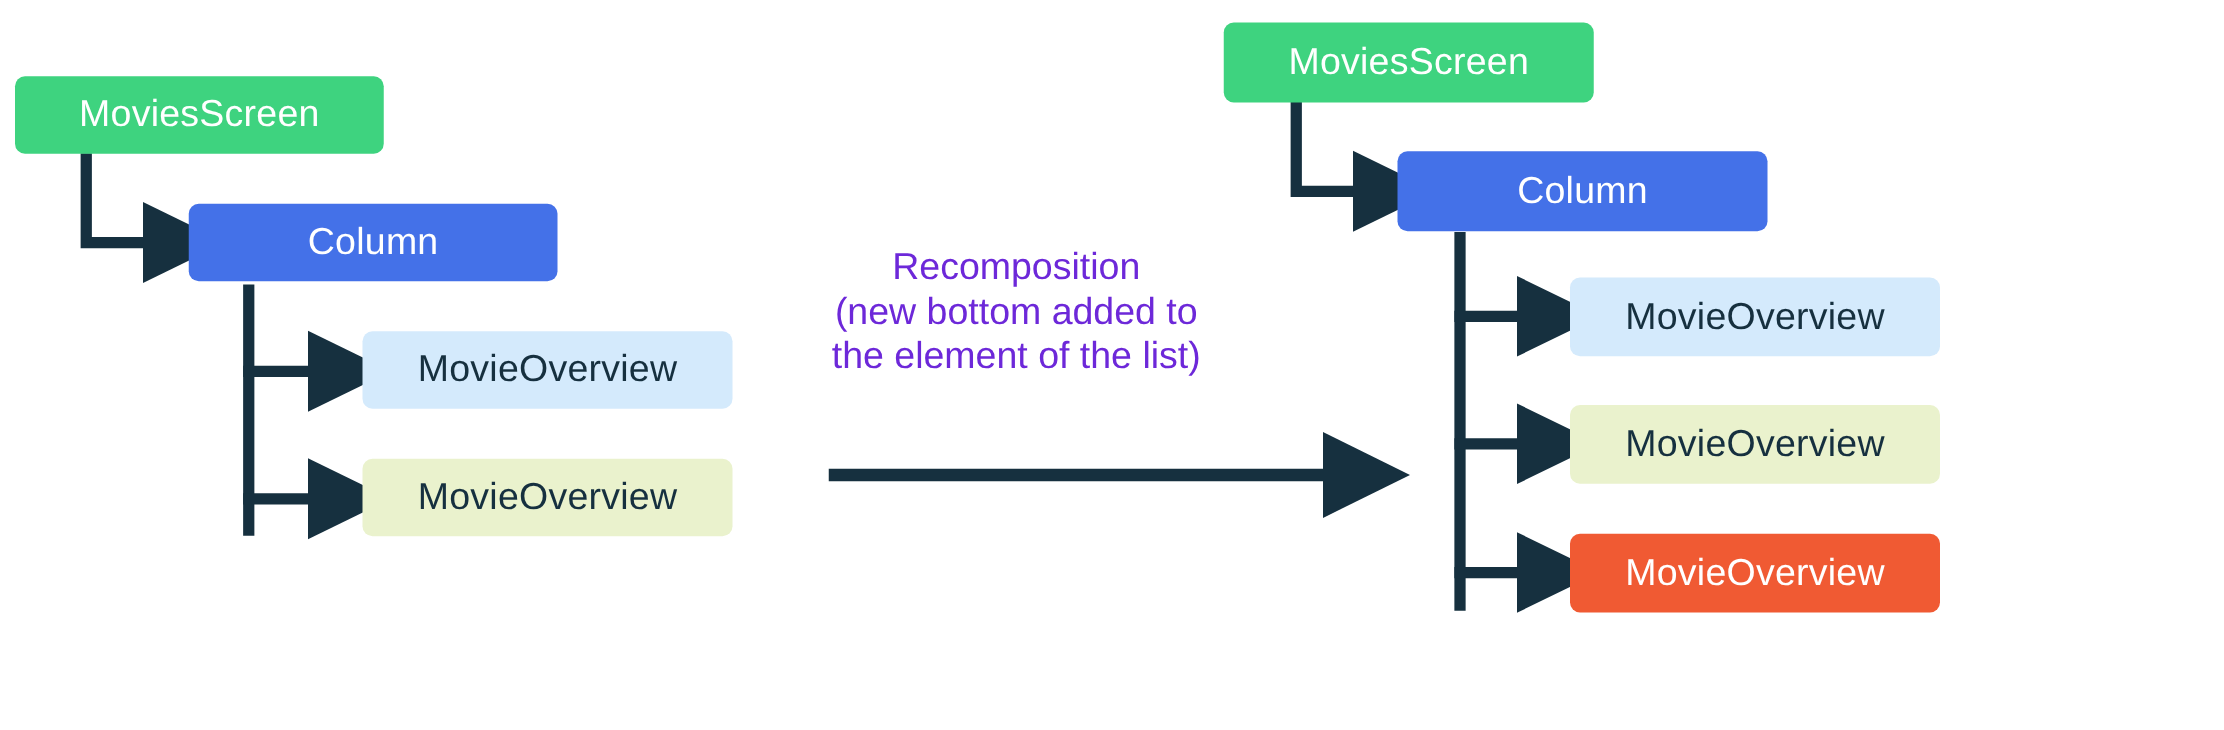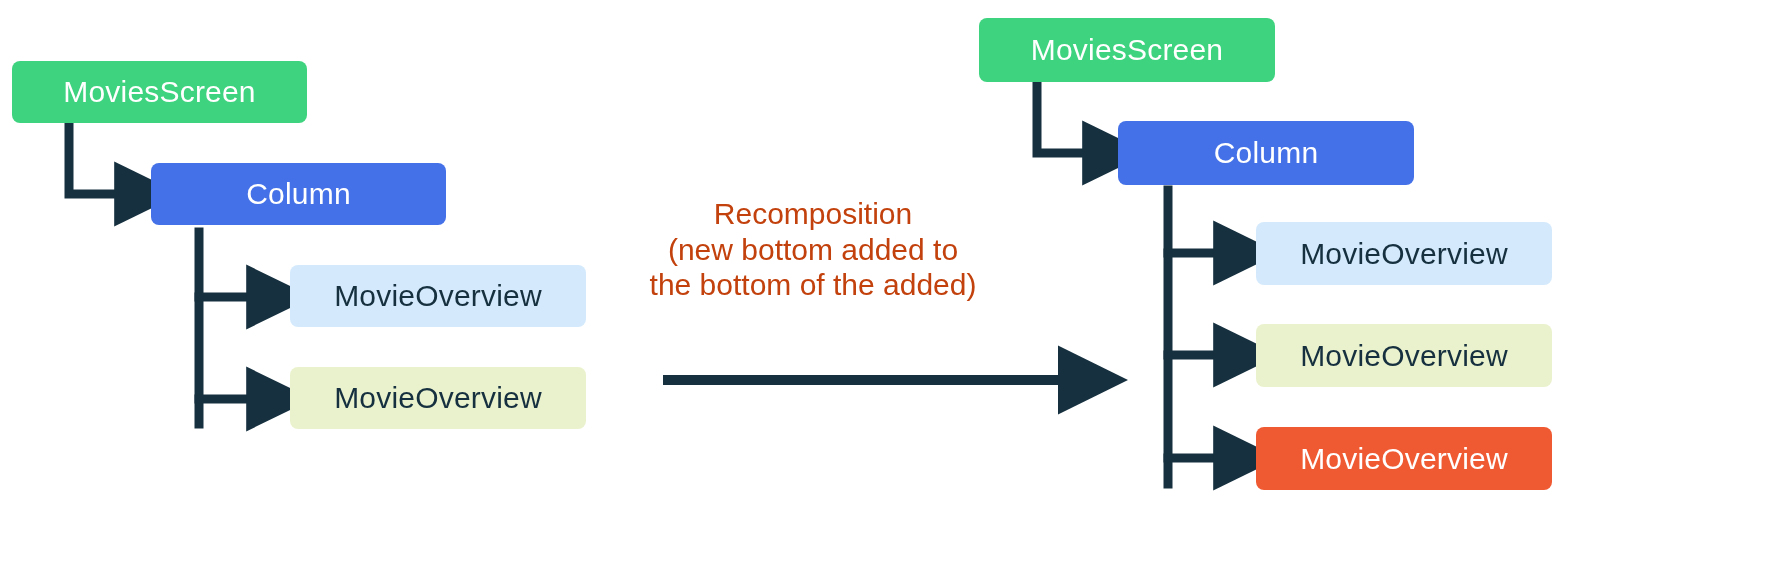--- a/index.html
+++ b/index.html
@@ -99,24 +99,24 @@
   </div>
 
   <div class="node" style="left:290px; top:265px; width:296px; height:62px; background:#d4eafc; color:#16303f; font-size:30px;">
     <span class="node-label">MovieOverview</span>
   </div>
 
   <div class="node" style="left:290px; top:367px; width:296px; height:62px; background:#eaf2cd; color:#16303f; font-size:30px;">
     <span class="node-label">MovieOverview</span>
   </div>
 
-  <div class="caption" style="left:613px; top:196px; width:400px; color:#c2410c; font-size:30px;">
+  <div class="caption" style="left:613px; top:196px; width:400px; color:#6d28d9; font-size:30px;">
     <span>Recomposition</span>
     <span>(new bottom added to</span>
-    <span>the bottom of the added)</span>
+    <span>the element of the list)</span>
   </div>
 
   <div class="node" style="left:979px; top:18px; width:296px; height:64px; background:#3ed37f; color:#ffffff; font-size:30px;">
     <span class="node-label">MoviesScreen</span>
   </div>
 
   <div class="node" style="left:1118px; top:121px; width:296px; height:64px; background:#4471e8; color:#ffffff; font-size:30px;">
     <span class="node-label">Column</span>
   </div>
 

